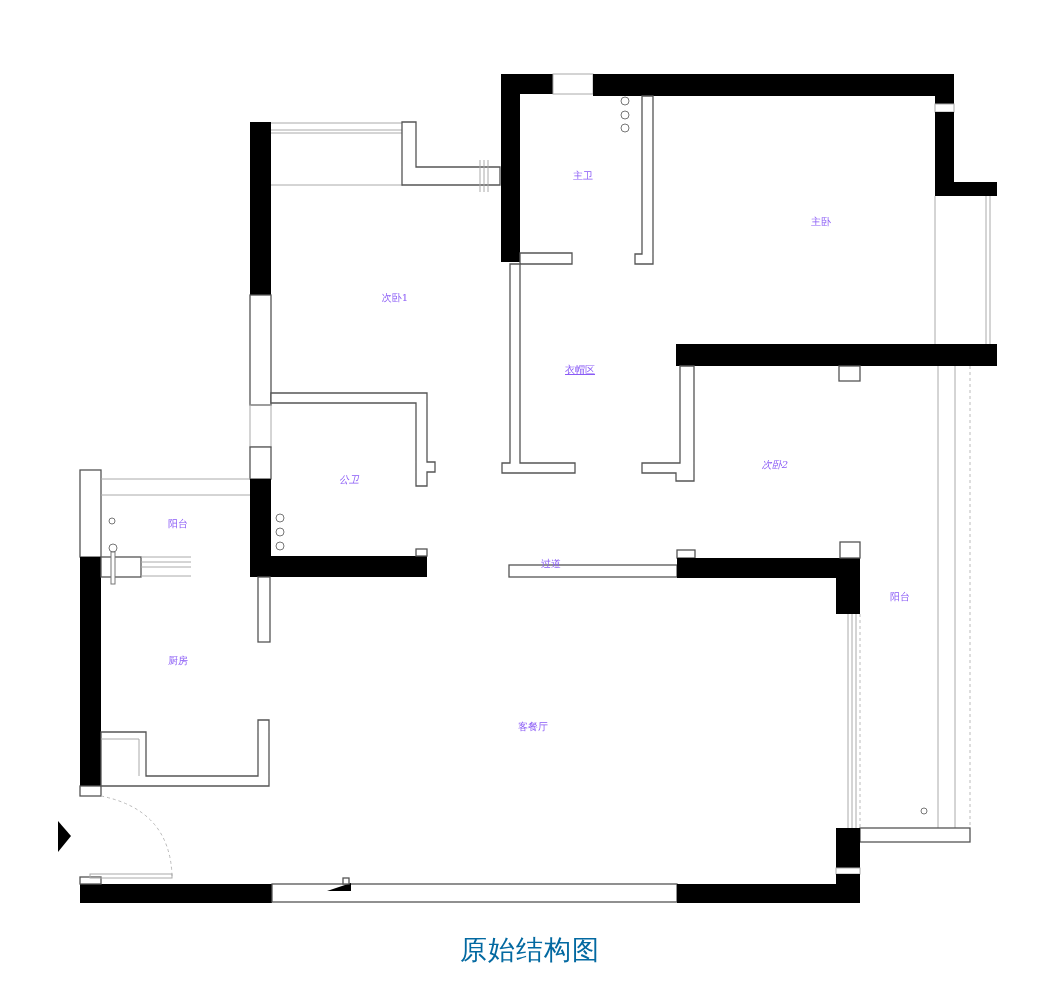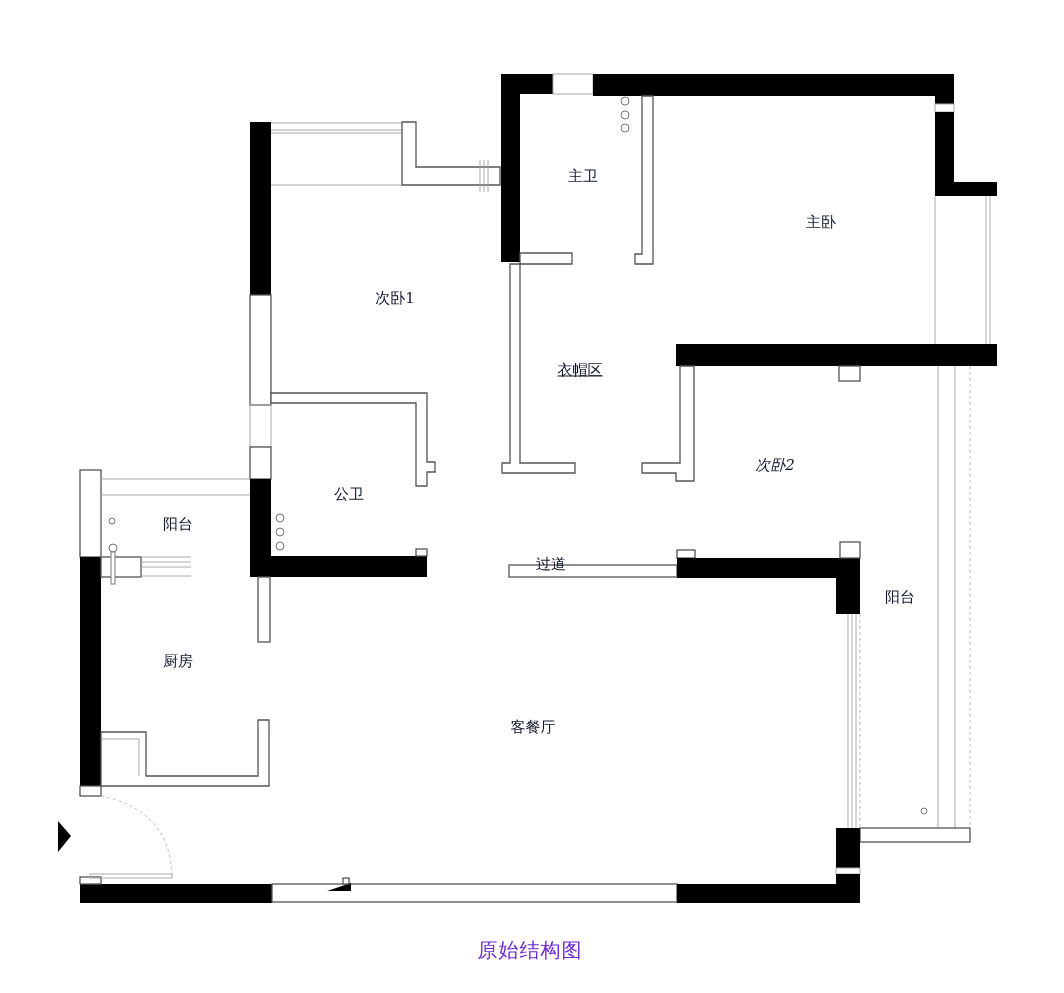--- a/index.html
+++ b/index.html
@@ -3,22 +3,22 @@
 <meta charset="utf-8">
 <style>
   html, body { margin:0; padding:0; background:#ffffff; }
   body { width:1064px; height:993px; position:relative; overflow:hidden; font-family:"DejaVu Serif", serif; }
   svg.plan { position:absolute; left:0; top:0; width:1064px; height:993px; }
   .wall { fill:#000; }
   .thin { fill:#fff; stroke:#555; stroke-width:1.3; }
   .win { fill:none; stroke:#aaa; stroke-width:1; }
   .dash { fill:none; stroke:#bbb; stroke-width:1; stroke-dasharray:3 3; }
   .pipe { fill:#fff; stroke:#777; stroke-width:1; }
-  .label { position:absolute; font-family:"DejaVu Serif", serif; font-size:15px; color:#0f172a; white-space:nowrap; transform:translate(-50%,-50%); }
-  .title { position:absolute; left:530px; top:950px; transform:translate(-50%,-50%); font-family:"DejaVu Sans", sans-serif; font-size:20px; color:#6d28d9; letter-spacing:1px; }
+  .label { position:absolute; font-family:"DejaVu Serif", serif; font-size:10px; color:#8b5cf6; white-space:nowrap; transform:translate(-50%,-50%); }
+  .title { position:absolute; left:530px; top:950px; transform:translate(-50%,-50%); font-family:"DejaVu Sans", sans-serif; font-size:27px; color:#0369a1; letter-spacing:1px; }
 </style>
 </head>
 <body>
 
 <svg class="plan" viewBox="0 0 1064 993">
 
   <rect class="wall" x="250" y="122" width="21" height="173"></rect>
   <rect class="thin" x="250" y="295" width="21" height="110"></rect>
   <rect class="win" x="250" y="405" width="21" height="42"></rect>
   <rect class="thin" x="250" y="447" width="21" height="32"></rect>
@@ -110,21 +110,21 @@
   <path class="dash" d="M101 796 Q170 810 172 876"></path>
   <rect class="thin" x="80" y="877" width="21" height="7"></rect>
   <rect class="win" x="90" y="874" width="82" height="4"></rect>
   <path d="M58 821 L71 836 L58 852 Z" fill="#000"></path>
 </svg>
 
 <div class="label" style="left:583px;top:176px;">主卫</div>
 <div class="label" style="left:821px;top:222px;">主卧</div>
 <div class="label" style="left:395px;top:298px;">次卧1</div>
 <div class="label" style="left:580px;top:370px;text-decoration:underline;">衣帽区</div>
-<div class="label" style="left:349px;top:494px;">公卫</div>
+<div class="label" style="left:349px;top:480px;font-style:italic;">公卫</div>
 <div class="label" style="left:551px;top:520px;margin-top:44px;">过道</div>
 <div class="label" style="left:775px;top:465px;font-style:italic;">次卧2</div>
 <div class="label" style="left:178px;top:524px;">阳台</div>
 <div class="label" style="left:900px;top:597px;">阳台</div>
 <div class="label" style="left:178px;top:661px;text-align:center;">厨房</div>
 <div class="label" style="left:533px;top:727px;">客餐厅</div>
 
 <div class="title">原始结构图</div>
 
 </body></html>

